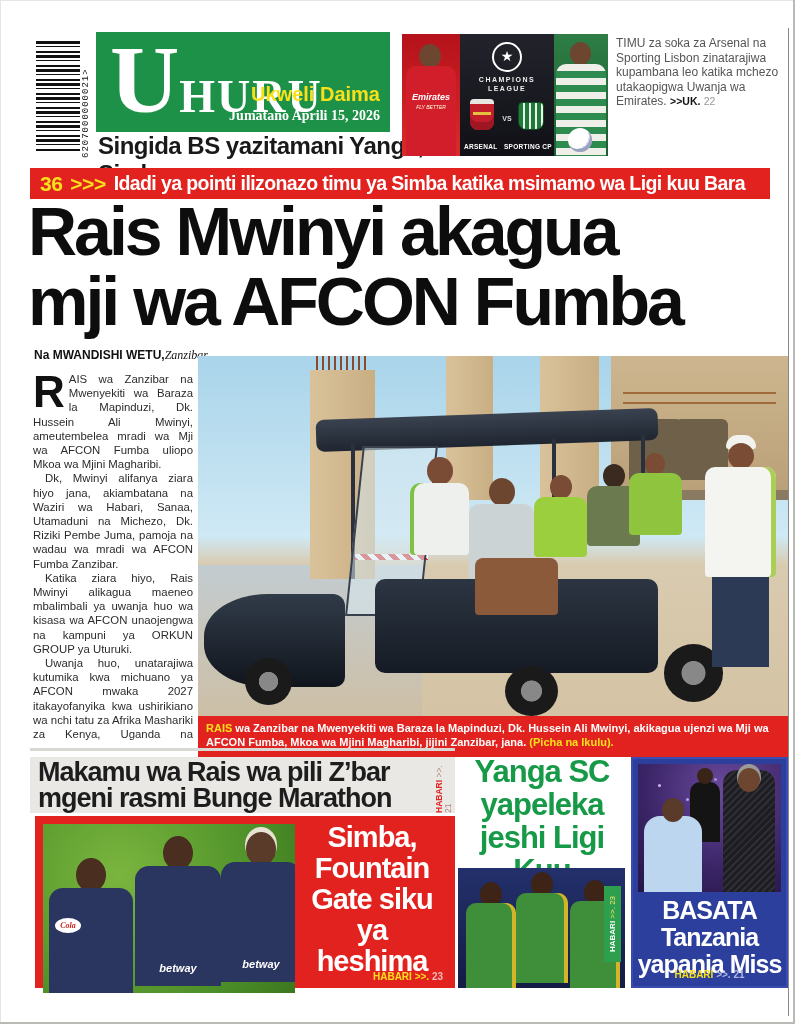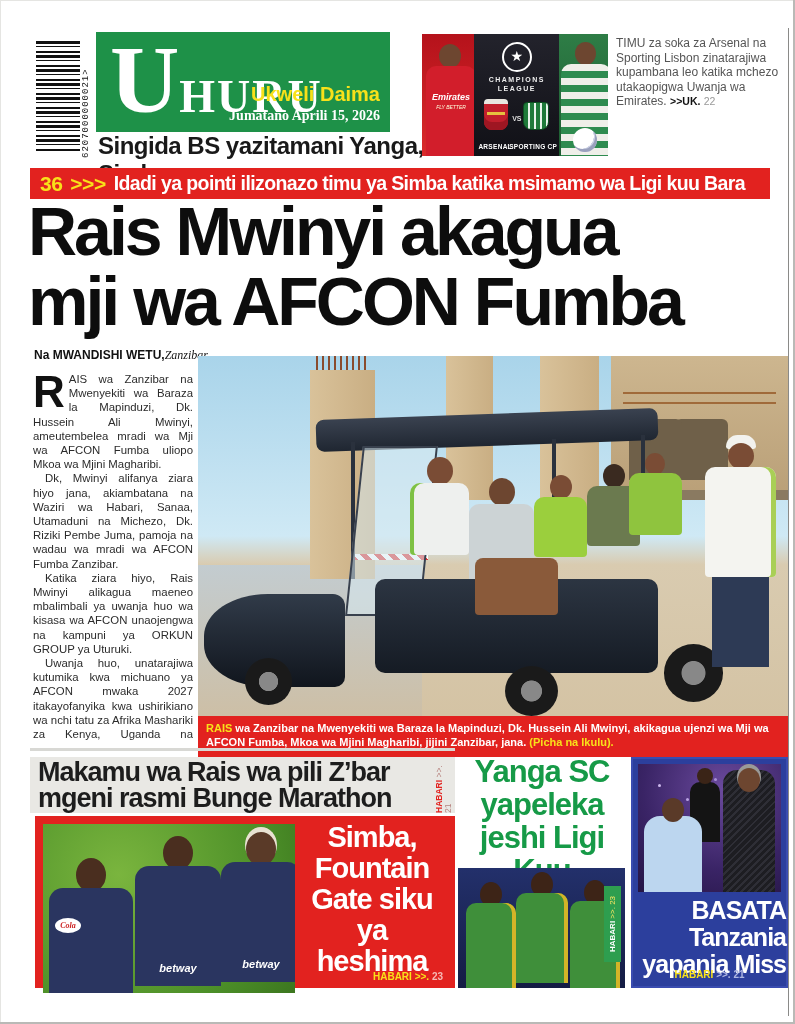--- a/index.html
+++ b/index.html
@@ -21,21 +21,21 @@
   .tagline{position:absolute;right:10px;bottom:26px;color:var(--yellow);font-weight:bold;font-size:20px;}
   .dateline{position:absolute;right:10px;bottom:8px;font-family:"Liberation Serif",serif;font-weight:bold;font-size:14px;color:#fff;}
   .skybox{left:98px;top:132px;width:420px;height:30px;display:flex;align-items:baseline;gap:6px;}
   .skybox-headline{font-size:24px;font-weight:bold;color:#191919;letter-spacing:-0.5px;}
   .skybox-ref{font-size:11px;font-weight:bold;color:#111;}
   .skybox-page{font-size:11px;color:#999;}
 
   
   .promo-strip{left:402px;top:34px;width:206px;height:122px;display:flex;}
   .panel{position:relative;height:100%;overflow:hidden;}
-  .panel-arsenal{width:58px;background:linear-gradient(#b5121b,#d92b2b);margin-left:20px;}
+  .panel-arsenal{width:58px;background:linear-gradient(#b5121b,#d92b2b);}
   .panel-cl{width:94px;background:linear-gradient(#23232c,#101016);}
   .panel-sporting{width:54px;background:linear-gradient(#2e7d46,#1d5c31);}
   .head{position:absolute;border-radius:50%;background:#6d4630;}
   .p-arsenal-head{left:17px;top:10px;width:22px;height:24px;}
   .p-arsenal-torso{position:absolute;left:4px;top:32px;width:50px;height:90px;border-radius:10px 10px 0 0;background:#d21e2b;}
   .p-sponsor{position:absolute;left:0;top:26px;width:100%;text-align:center;color:#fff;font-weight:bold;font-style:italic;font-size:9px;}
   .p-sponsor-sub{position:absolute;left:0;top:38px;width:100%;text-align:center;color:#ffd;font-size:5px;font-style:italic;}
   .cl-ball{position:absolute;left:50%;top:8px;transform:translateX(-50%);width:26px;height:26px;border-radius:50%;
            border:2px solid #fff;color:#fff;font-size:14px;line-height:25px;text-align:center;}
   .cl-name{position:absolute;top:42px;width:100%;text-align:center;color:#eee;font-size:7px;letter-spacing:1.5px;font-weight:bold;}
@@ -183,21 +183,21 @@
   .basata-photo{position:absolute;left:5px;top:5px;width:143px;height:128px;overflow:hidden;
      background:radial-gradient(circle at 60% 20%,#6b4a9e,#3a2466 60%,#241545);}
   .b-sparkle{position:absolute;width:3px;height:3px;border-radius:50%;background:#cdb9ee;box-shadow:28px 14px 0 #b9a3e2,56px -6px 0 #a78fd6,12px 34px 0 #9a82cc;}
   .b-seated{position:absolute;left:6px;top:52px;width:58px;height:76px;border-radius:16px 16px 0 0;background:#bcd6ef;}
   .b-seated::before{content:"";position:absolute;left:50%;transform:translateX(-50%);top:-18px;width:22px;height:24px;border-radius:50%;background:#5a3a28;}
   .b-guard{position:absolute;left:52px;top:18px;width:30px;height:60px;border-radius:10px 10px 0 0;background:#141414;}
   .b-guard::before{content:"";position:absolute;left:50%;transform:translateX(-50%);top:-14px;width:16px;height:16px;border-radius:50%;background:#3a2417;}
   .b-lady{position:absolute;right:6px;top:6px;width:52px;height:122px;border-radius:14px 14px 0 0;
      background:repeating-linear-gradient(135deg,#1d1d22 0 3px,#2e2e36 3px 5px);}
   .b-lady::before{content:"";position:absolute;left:50%;transform:translateX(-50%);top:-2px;width:22px;height:24px;border-radius:50%;background:#6d4630;box-shadow:0 -3px 0 1px #9a9a98;}
-  .basata-text{position:absolute;left:0;top:138px;width:100%;text-align:right;color:#fff;font-weight:bold;
+  .basata-text{position:absolute;left:0;top:138px;width:100%;text-align:center;color:#fff;font-weight:bold;
      font-size:25px;line-height:27px;letter-spacing:-1px;}
   .basata-ref{position:absolute;left:0;bottom:6px;width:100%;text-align:center;font-size:10px;font-weight:bold;color:var(--yellow);}
   .basata-ref .rp{color:#aeb6e2;}
 
   .footer{left:0;top:996px;width:100%;text-align:center;font-family:"Liberation Serif",serif;
      font-weight:bold;font-size:15px;color:#1c1c1c;}
   .edge-line{right:6px;top:28px;width:1px;height:988px;background:#8a8a88;}
 </style>
 </head>
 <body>

